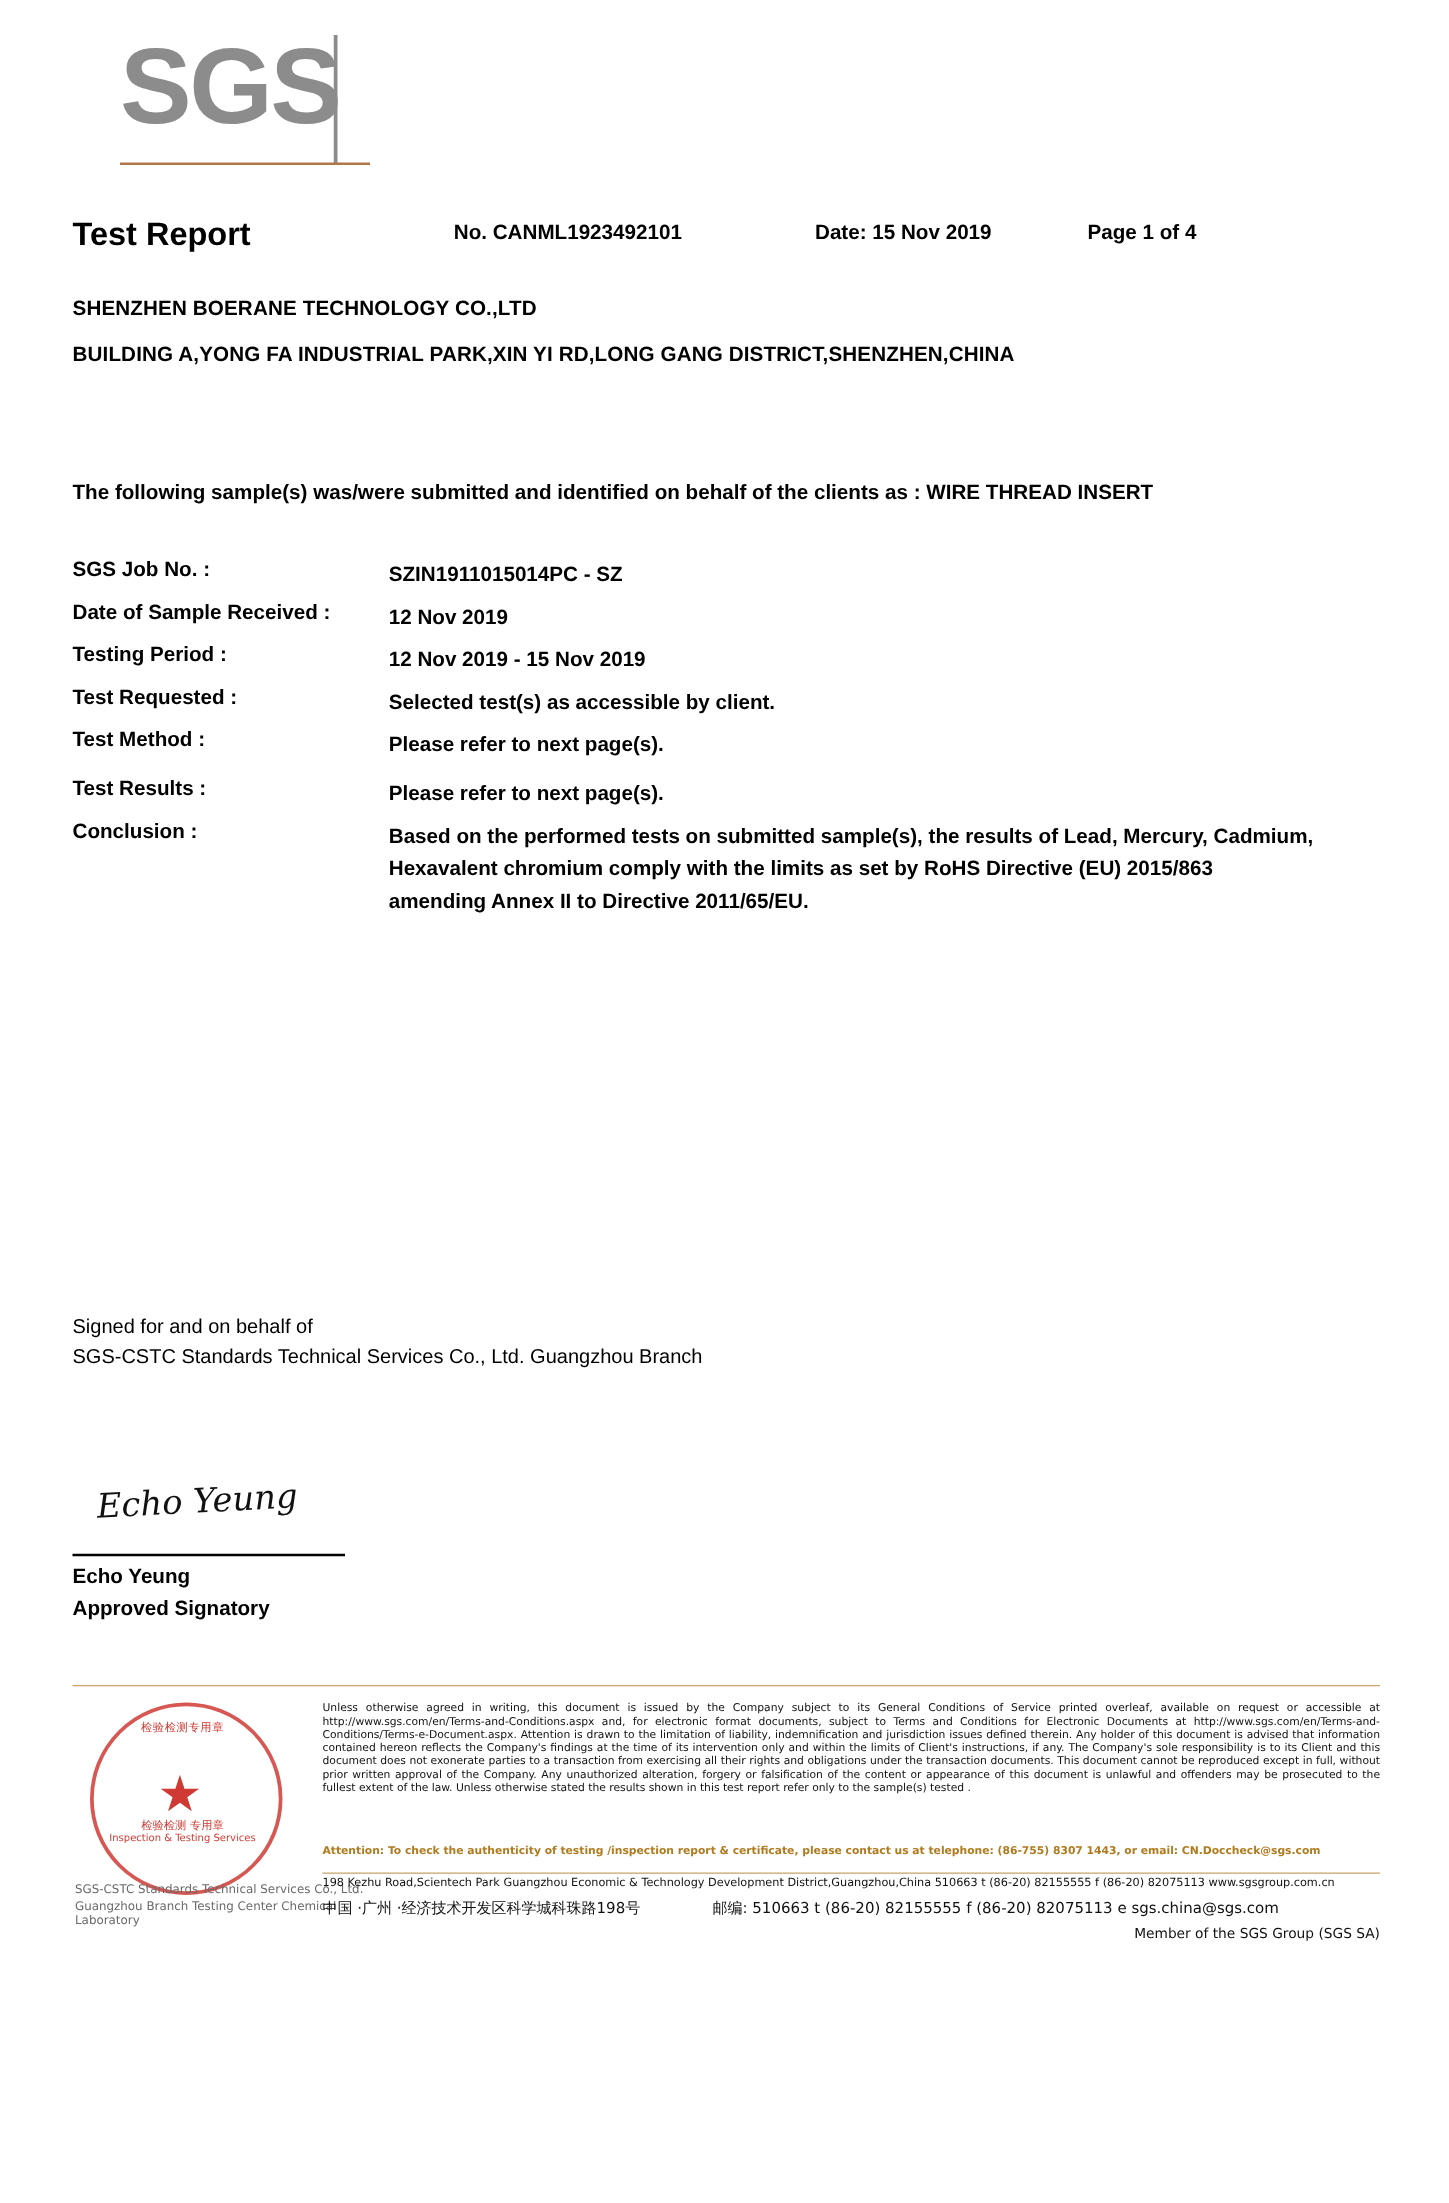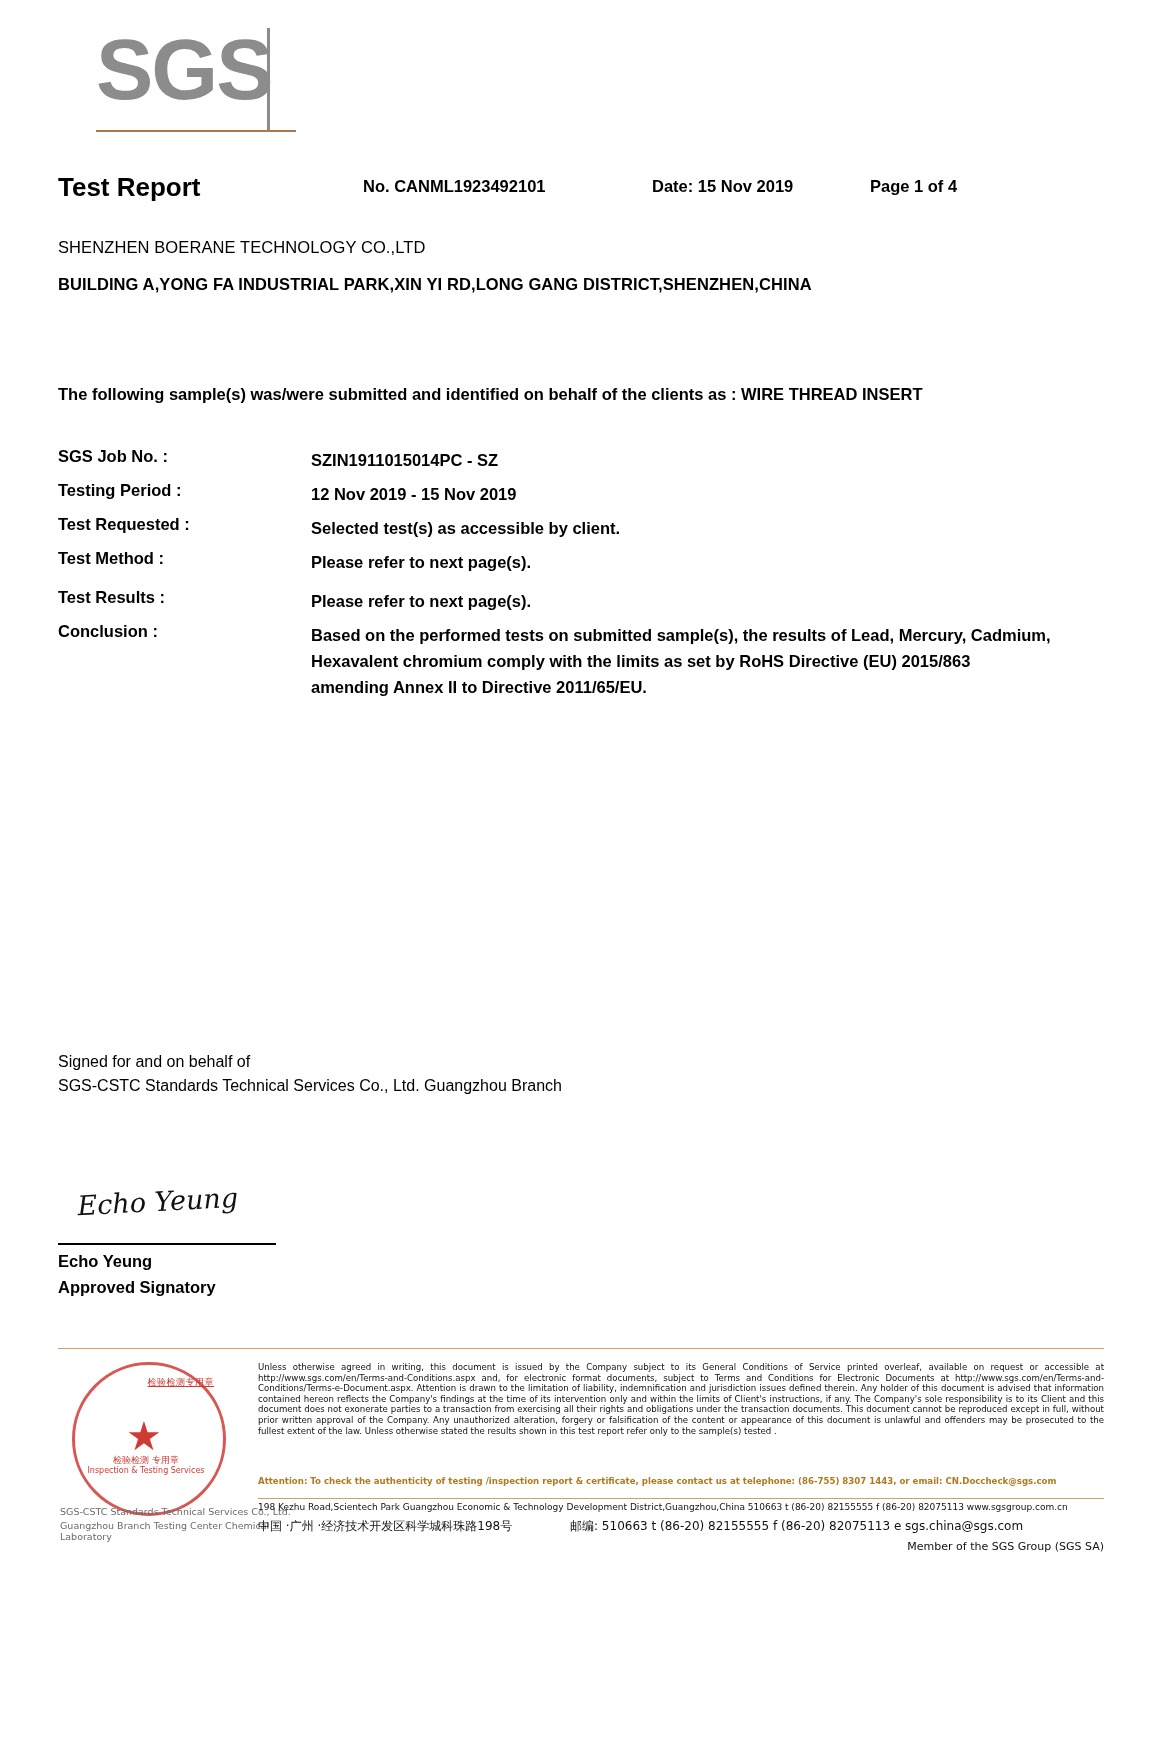--- a/index.html
+++ b/index.html
@@ -89,21 +89,21 @@
     font-size: 16.5px;
     font-weight: bold;
   }
 
   
   .client-name {
     position: absolute;
     left: 58px;
     top: 238px;
     font-size: 16.5px;
-    font-weight: normal;
+    font-weight: bold;
     letter-spacing: 0.1px;
   }
   .client-address {
     position: absolute;
     left: 58px;
     top: 275px;
     font-size: 16.5px;
     font-weight: bold;
     letter-spacing: 0.1px;
   }
@@ -232,26 +232,25 @@
     height: 0;
     color: #d03a34;
     font-size: 40px;
     line-height: 40px;
   }
   .stamp-top-text {
     position: absolute;
     left: 18px;
     top: 16px;
     width: 136px;
-    text-align: right;
+    text-align: center;
     font-size: 9px;
     color: #d03a34;
     font-family: "DejaVu Sans", sans-serif;
     letter-spacing: 0.5px;
-    text-decoration: underline;
   }
   .stamp-mid-text {
     position: absolute;
     left: 18px;
     top: 94px;
     width: 136px;
     text-align: center;
     font-size: 9px;
     color: #d03a34;
     font-family: "DejaVu Sans", sans-serif;
@@ -369,20 +368,24 @@
 
   <div class="client-name">SHENZHEN BOERANE TECHNOLOGY CO.,LTD</div>
   <div class="client-address">BUILDING A,YONG FA INDUSTRIAL PARK,XIN YI RD,LONG GANG DISTRICT,SHENZHEN,CHINA</div>
 
   <div class="sample-statement">The following sample(s) was/were submitted and identified on behalf of the clients as : WIRE THREAD INSERT</div>
 
   <div class="fields">
     <div class="field-row r1">
       <div class="field-label">SGS Job No. :</div>
       <div class="field-value">SZIN1911015014PC - SZ</div>
+    </div>
+    <div class="field-row r2">
+      <div class="field-label">Date of Sample Received :</div>
+      <div class="field-value">12 Nov 2019</div>
     </div>
     <div class="field-row r3">
       <div class="field-label">Testing Period :</div>
       <div class="field-value">12 Nov 2019 - 15 Nov 2019</div>
     </div>
     <div class="field-row r4">
       <div class="field-label">Test Requested :</div>
       <div class="field-value">Selected test(s) as accessible by client.</div>
     </div>
     <div class="field-row r5">

